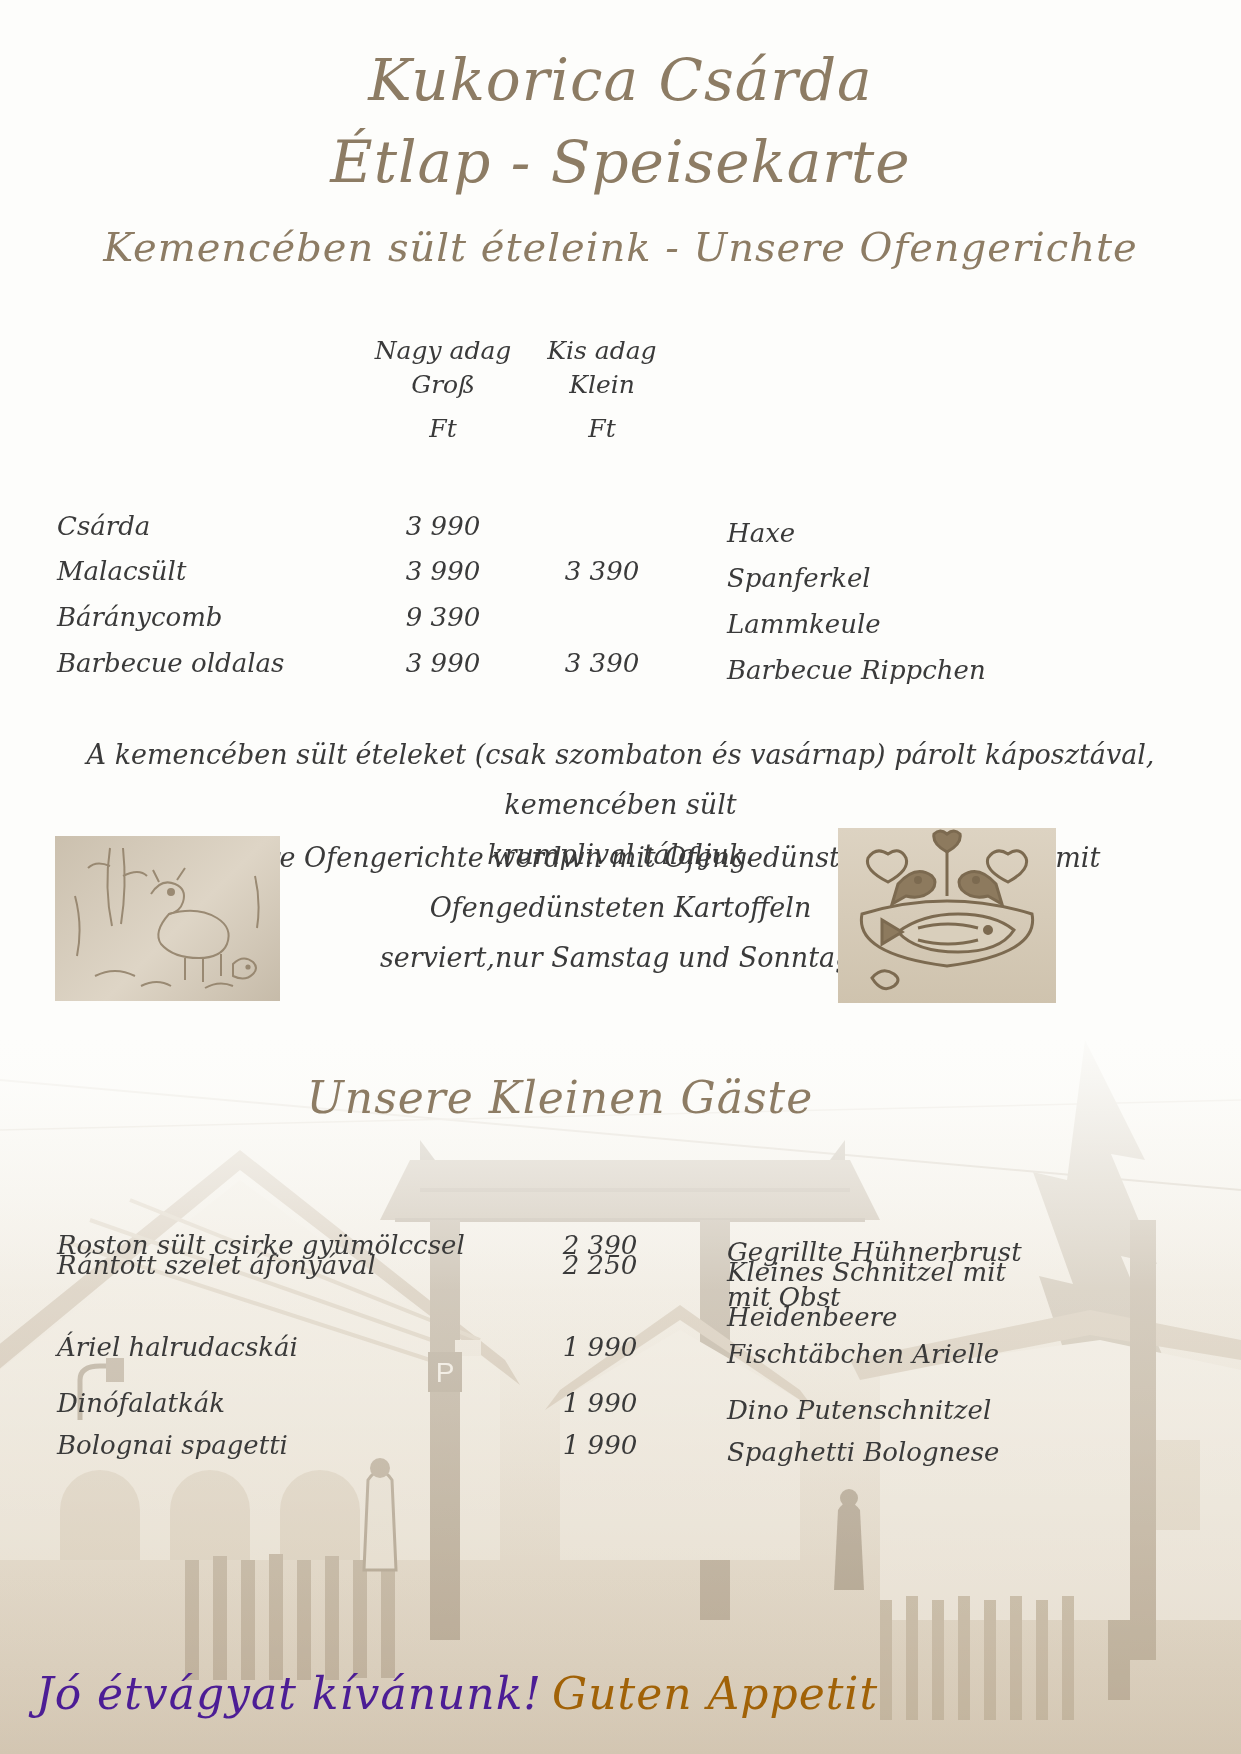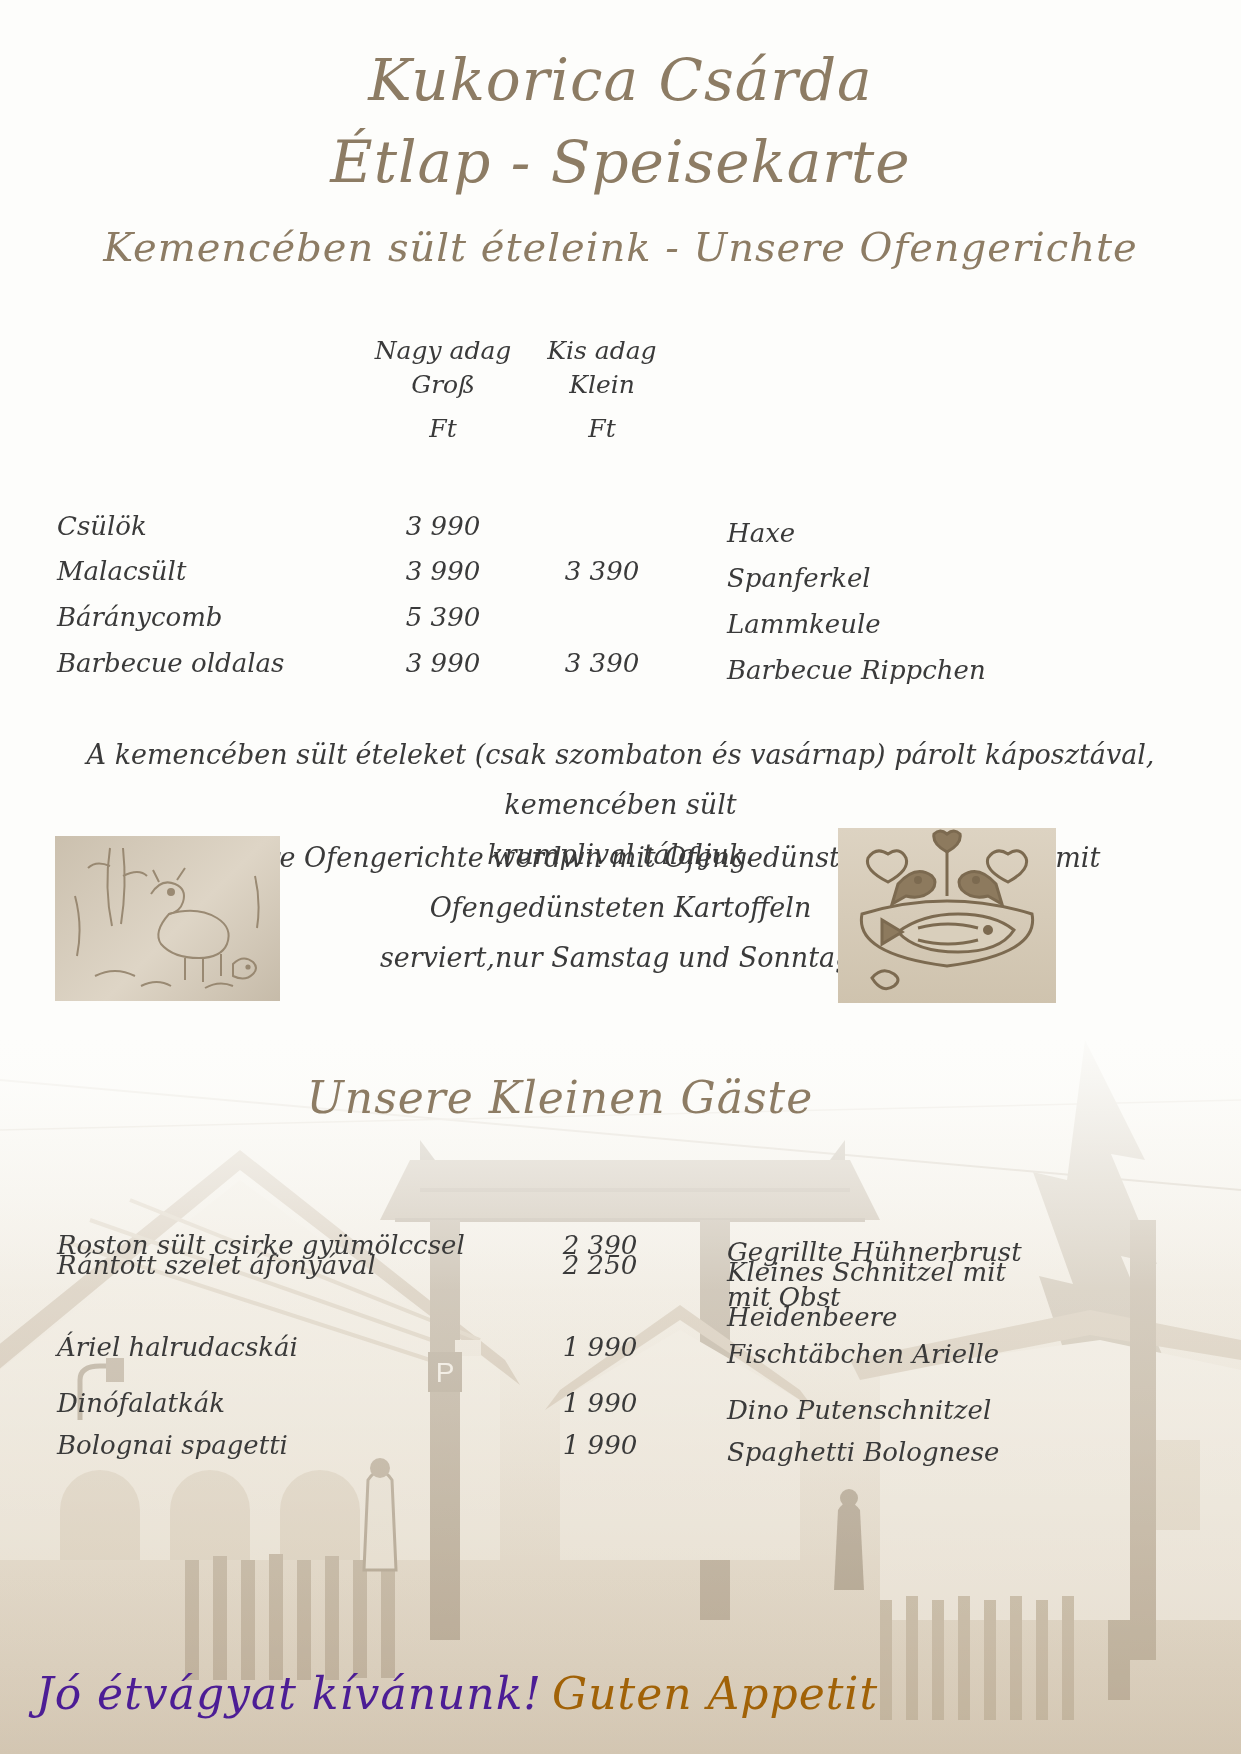--- a/index.html
+++ b/index.html
@@ -51,34 +51,34 @@
   <div class="abs script ctr sec-head">Kemencében sült ételeink - Unsere Ofengerichte</div>
 
   <div class="abs ink colhead col1" style="top:336px;">Nagy adag</div>
   <div class="abs ink colhead col1" style="top:370px;">Groß</div>
   <div class="abs ink colhead col2" style="top:336px;">Kis adag</div>
   <div class="abs ink colhead col2" style="top:370px;">Klein</div>
   <div class="abs ink colhead col1" style="top:414px;">Ft</div>
   <div class="abs ink colhead col2" style="top:414px;">Ft</div>
 
   <div class="abs ink menu-row" style="top:511px;">
-    <span class="c-name">Csülök</span>
+    <span class="c-name">Csárda</span>
     <span class="c-p1">3 990</span>
     <span class="c-p2"></span>
     <span class="c-de">Haxe</span>
   </div>
   <div class="abs ink menu-row" style="top:556px;">
     <span class="c-name">Malacsült</span>
     <span class="c-p1">3 990</span>
     <span class="c-p2">3 390</span>
     <span class="c-de">Spanferkel</span>
   </div>
   <div class="abs ink menu-row" style="top:602px;">
     <span class="c-name">Báránycomb</span>
-    <span class="c-p1">5 390</span>
+    <span class="c-p1">9 390</span>
     <span class="c-p2"></span>
     <span class="c-de">Lammkeule</span>
   </div>
   <div class="abs ink menu-row" style="top:648px;">
     <span class="c-name">Barbecue oldalas</span>
     <span class="c-p1">3 990</span>
     <span class="c-p2">3 390</span>
     <span class="c-de">Barbecue Rippchen</span>
   </div>
 

